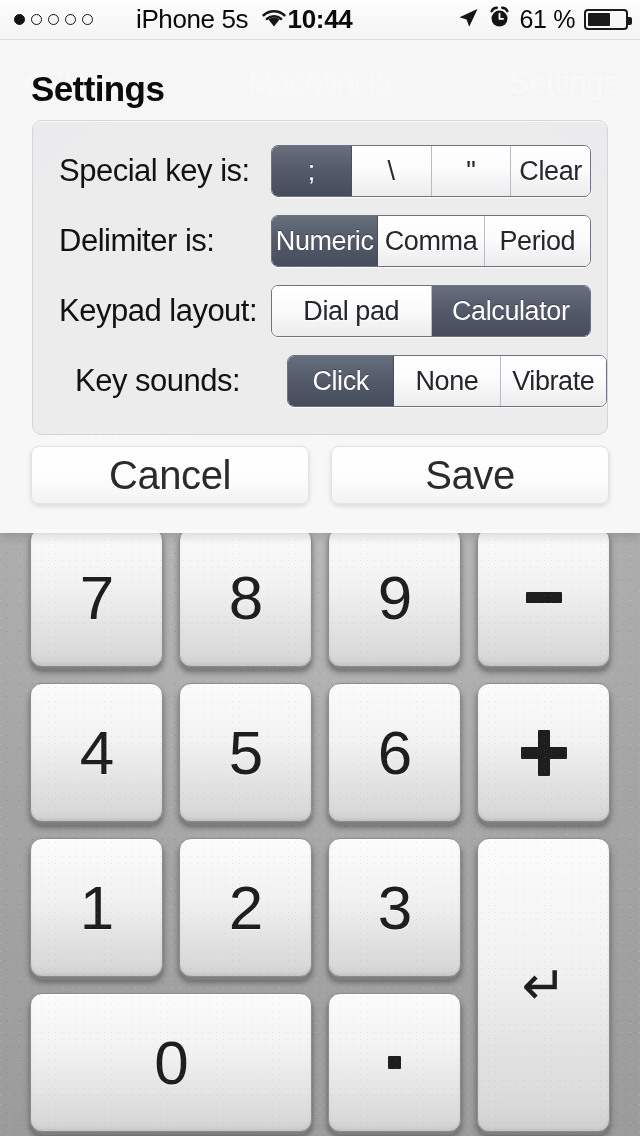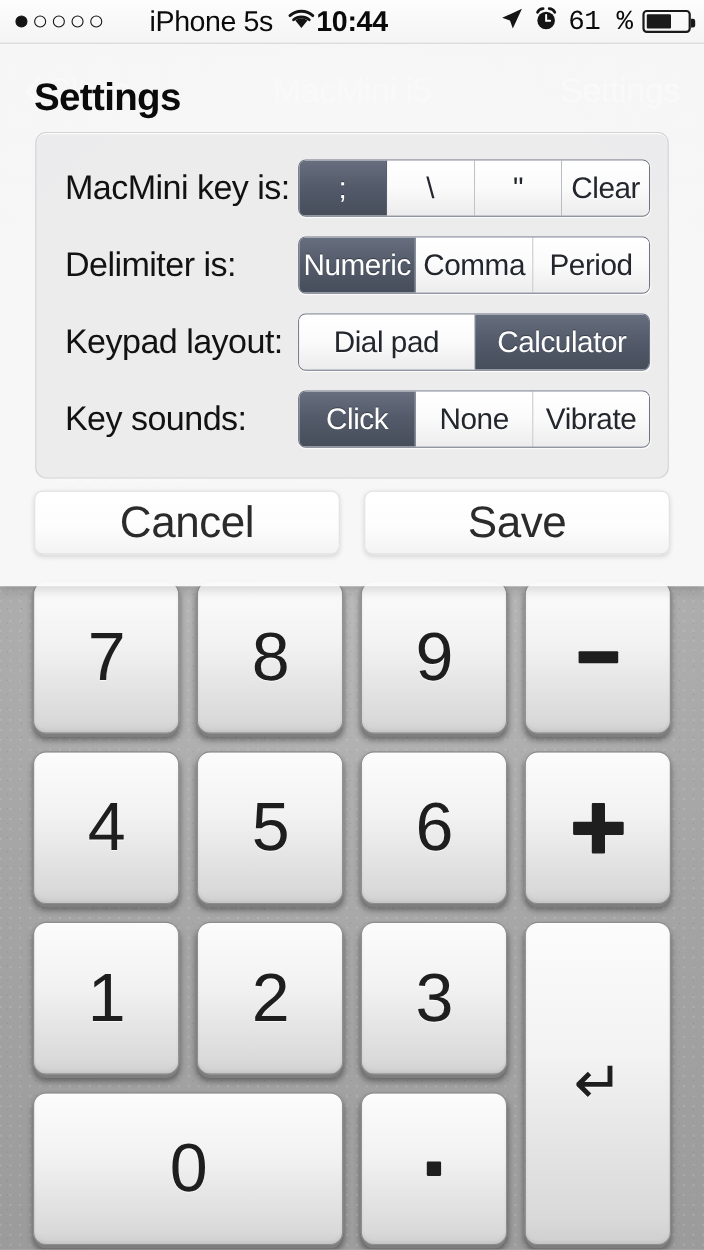--- a/index.html
+++ b/index.html
@@ -26,21 +26,21 @@
   .dot.full{ background:#141414; }
   .carrier{ font-size:26px; color:#0a0a0a; letter-spacing:-0.4px;margin-left:36px; }
   .wifi{ margin-left:4px; }
   .sb-time{
     position:absolute; left:0; right:0; text-align:center;
     font-size:26px; font-weight:bold; color:#0a0a0a; letter-spacing:-0.3px;
   }
   .sb-right{
     position:absolute; right:12px; display:flex; align-items:center; gap:9px;
   }
-  .batt-pct{ font-size:25px; color:#0a0a0a; letter-spacing:-0.4px;font-family:Liberation Mono, monospace; }
+  .batt-pct{ font-size:25px; color:#0a0a0a; letter-spacing:-0.4px; }
   .batt{
     width:44px; height:21px; border:2px solid #1a1a1a; border-radius:4px;
     position:relative; display:flex; align-items:center; padding:2px;
   }
   .batt:after{
     content:""; position:absolute; right:-6px; top:6px;
     width:4px; height:8px; background:#1a1a1a; border-radius:0 2px 2px 0;
   }
   .batt-fill{ height:100%; background:#1a1a1a; border-radius:1px; }
 
@@ -144,21 +144,21 @@
     border-radius:10px;
     box-shadow:inset 0 1px 0 rgba(255,255,255,.85);
   }
   .row{
     position:absolute; left:0; width:100%; height:70px;
     display:flex; align-items:center;
   }
   .row:nth-child(1){ top:15px; }
   .row:nth-child(2){ top:85px; }
   .row:nth-child(3){ top:155px; }
-  .row:nth-child(4){ top:225px; }
+  .row:nth-child(4){ top:225px;justify-content:flex-end; }
   .row-label{
     width:238px; padding-left:26px;
     font-size:31px; color:#121212; letter-spacing:-0.5px;
   }
 
   
   .seg{
     display:flex; height:52px; width:320px;
     border:1px solid #6d7382; border-radius:7px; overflow:hidden;
     box-shadow:0 1px 1px rgba(255,255,255,.9), inset 0 1px 0 rgba(255,255,255,.6);
@@ -242,21 +242,21 @@
       <i></i>
       <i></i>
     </div>
 
   <div class="sheet">
 
     <div class="sheet-title">Settings</div>
 
     <div class="panel" id="settings-panel">
         <div class="row">
-          <div class="row-label">MacMini key is:</div>
+          <div class="row-label">Special key is:</div>
           <div class="seg">
             <div class="seg-item sel">;</div>
             <div class="seg-item">\</div>
             <div class="seg-item">"</div>
             <div class="seg-item">Clear</div>
           </div>
         </div>
         <div class="row">
           <div class="row-label">Delimiter is:</div>
           <div class="seg">

